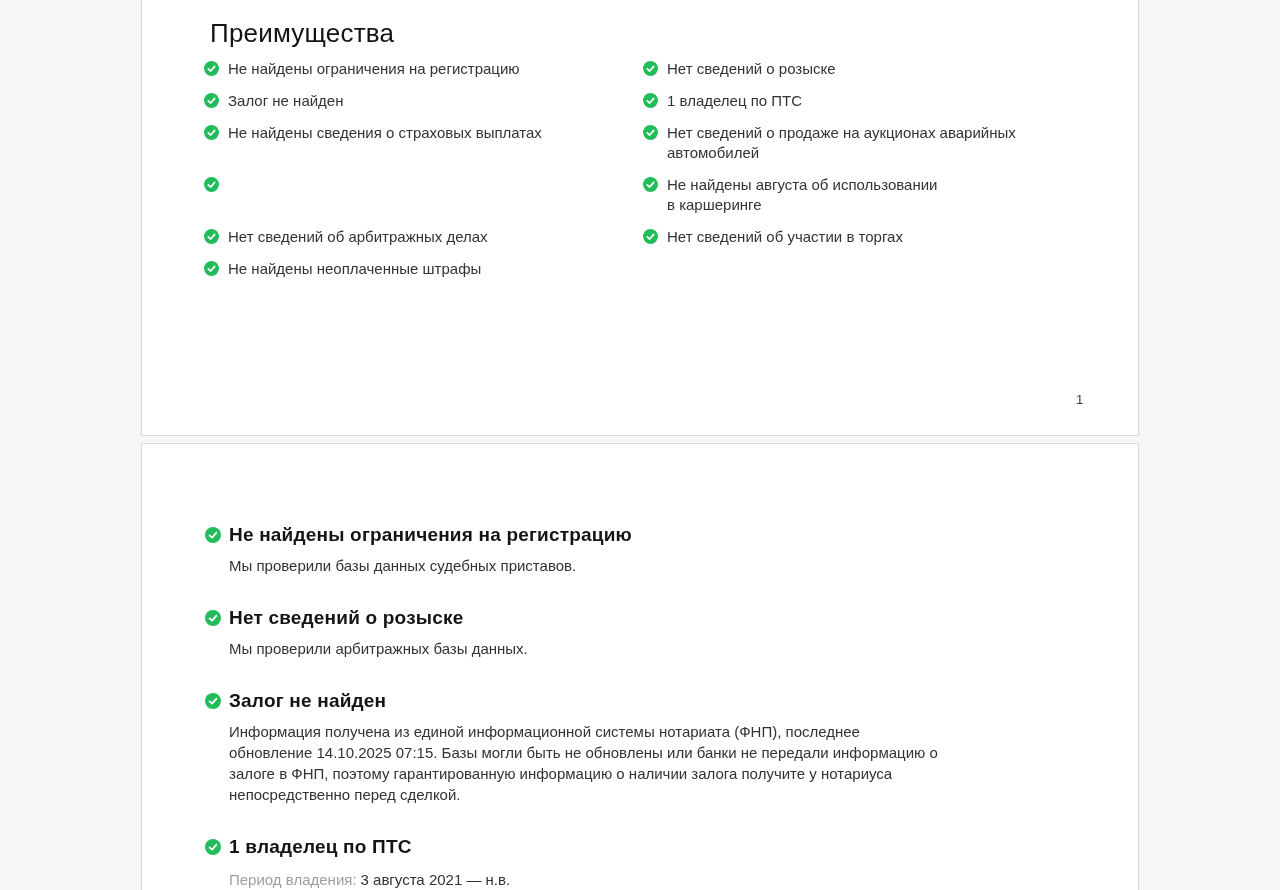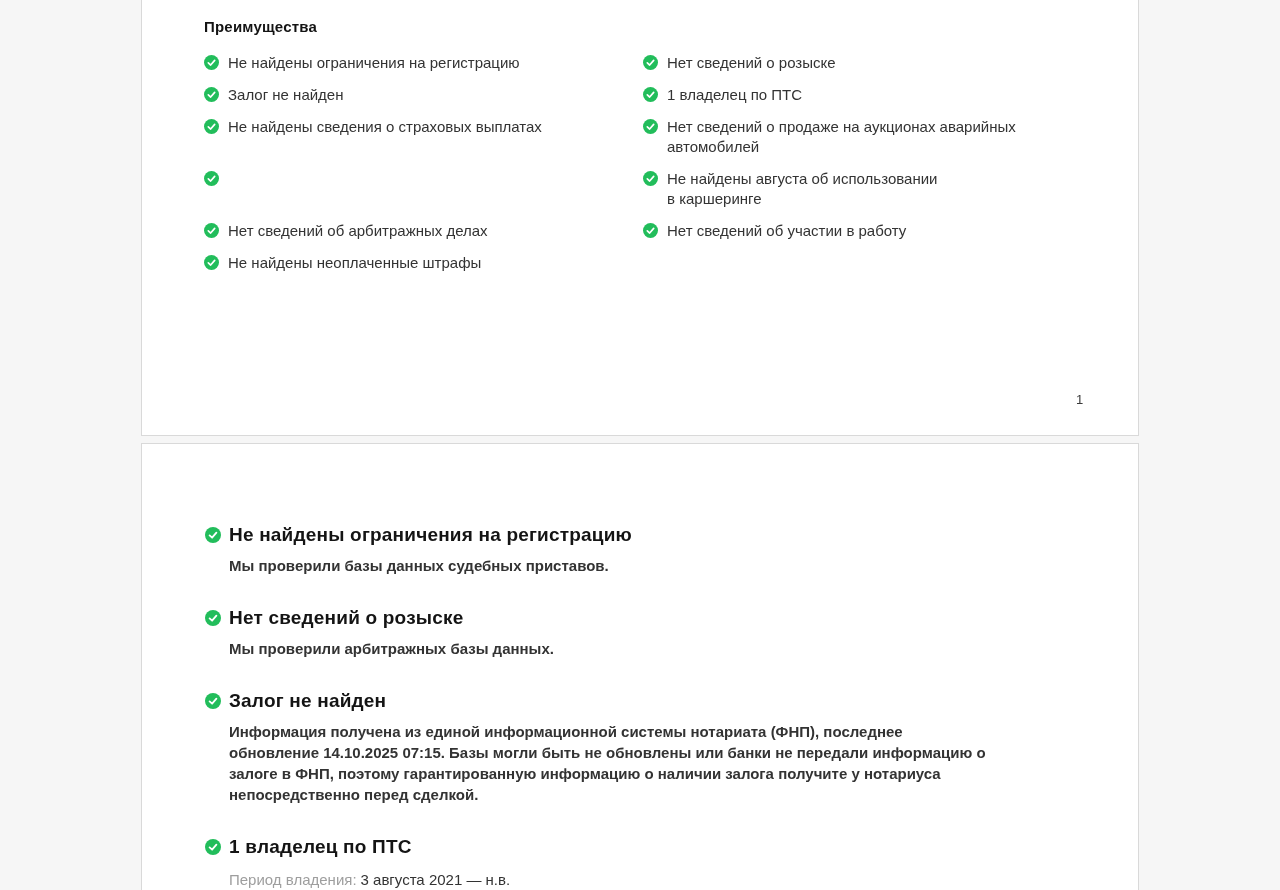--- a/index.html
+++ b/index.html
@@ -14,21 +14,21 @@
     background:var(--canvas);
   }
   .page{
     position:absolute; left:141px; width:998px;
     background:var(--page); border:1px solid var(--border);
   }
   .page1{ top:-80px; height:516px; padding:94px 40px 0 62px; }
   .page2{ top:443px; height:600px; padding:79px 40px 0 63px; }
 
   .page-title{
-    margin:0; font-size:15px; line-height:24px; font-weight:bold;
+    margin:6px; font-size:26px; line-height:24px; font-weight:normal;
     color:var(--heading); letter-spacing:.2px;
   }
   .adv-grid{
     margin-top:14px;
     display:grid; grid-template-columns:439px auto;
     grid-template-rows:repeat(6,auto); grid-auto-flow:column;
     row-gap:12px;
   }
   .adv-item{ display:flex; align-items:flex-start; }
   .adv-item .check{ flex:0 0 15px; margin-top:2px; }
@@ -45,21 +45,21 @@
 
   .sec{ margin:0 0 30px 0; }
   .sec-head{ display:flex; align-items:center; }
   .sec-head .check{ flex:0 0 16px; }
   .sec-title{
     margin:0 0 0 8px; font-size:19px; line-height:24px; font-weight:bold;
     color:var(--heading); letter-spacing:.2px;
   }
   .sec-body{
     margin:8px 0 0 24px; font-size:15px; line-height:21px; color:var(--body);
-    max-width:830px; white-space:pre-line;font-weight:bold;
+    max-width:830px; white-space:pre-line;
   }
   .sec-period{ margin:10px 0 0 24px; font-size:15px; line-height:21px; }
   .sec-period:empty{ margin:0; }
   .sec-body:empty{ margin:0; }
   .period-label{ color:var(--muted); }
   .period-value{ color:var(--body); margin-left:4px;margin-top:15px; }
 </style>
 </head>
 <body>
 
@@ -169,21 +169,21 @@
 в каршеринге</span>
   </div>
 
   <div class="adv-item">
     <span class="check">
       <svg width="15" height="15" viewBox="0 0 16 16" aria-hidden="true">
         <circle cx="8" cy="8" r="8" fill="currentColor"></circle>
         <path d="M4.6 8.4 L7.1 10.7 L11.4 5.7" stroke="#ffffff" stroke-width="1.8" fill="none" stroke-linecap="round" stroke-linejoin="round"></path>
       </svg>
     </span>
-    <span class="adv-text">Нет сведений об участии в работу</span>
+    <span class="adv-text">Нет сведений об участии в торгах</span>
   </div>
 
 </div>
     <div class="page-num">1</div>
   </div>
 
   <div class="page page2">
     <div>
   <section class="sec">
     <div class="sec-head">

